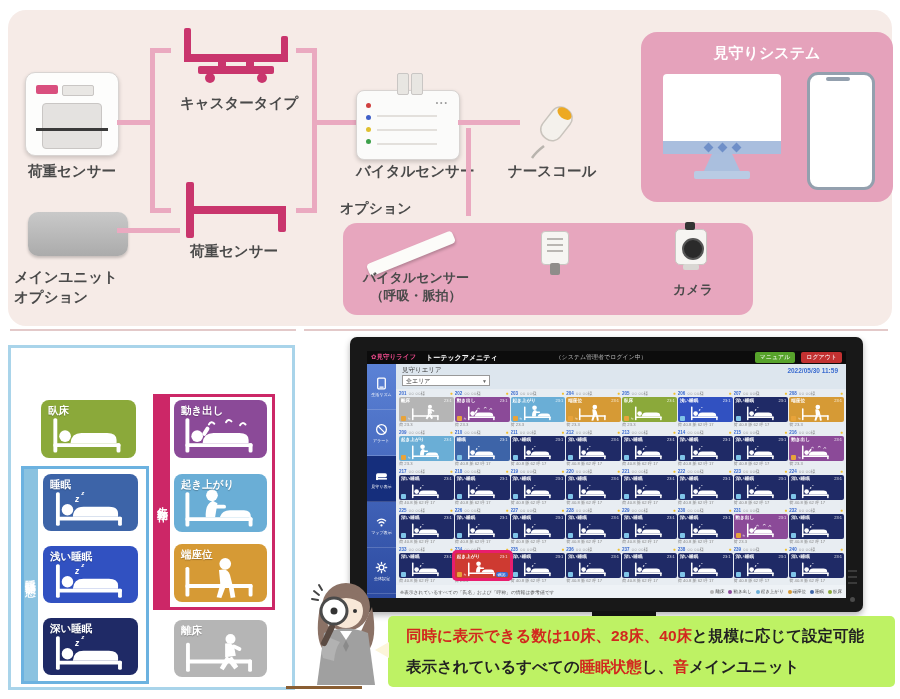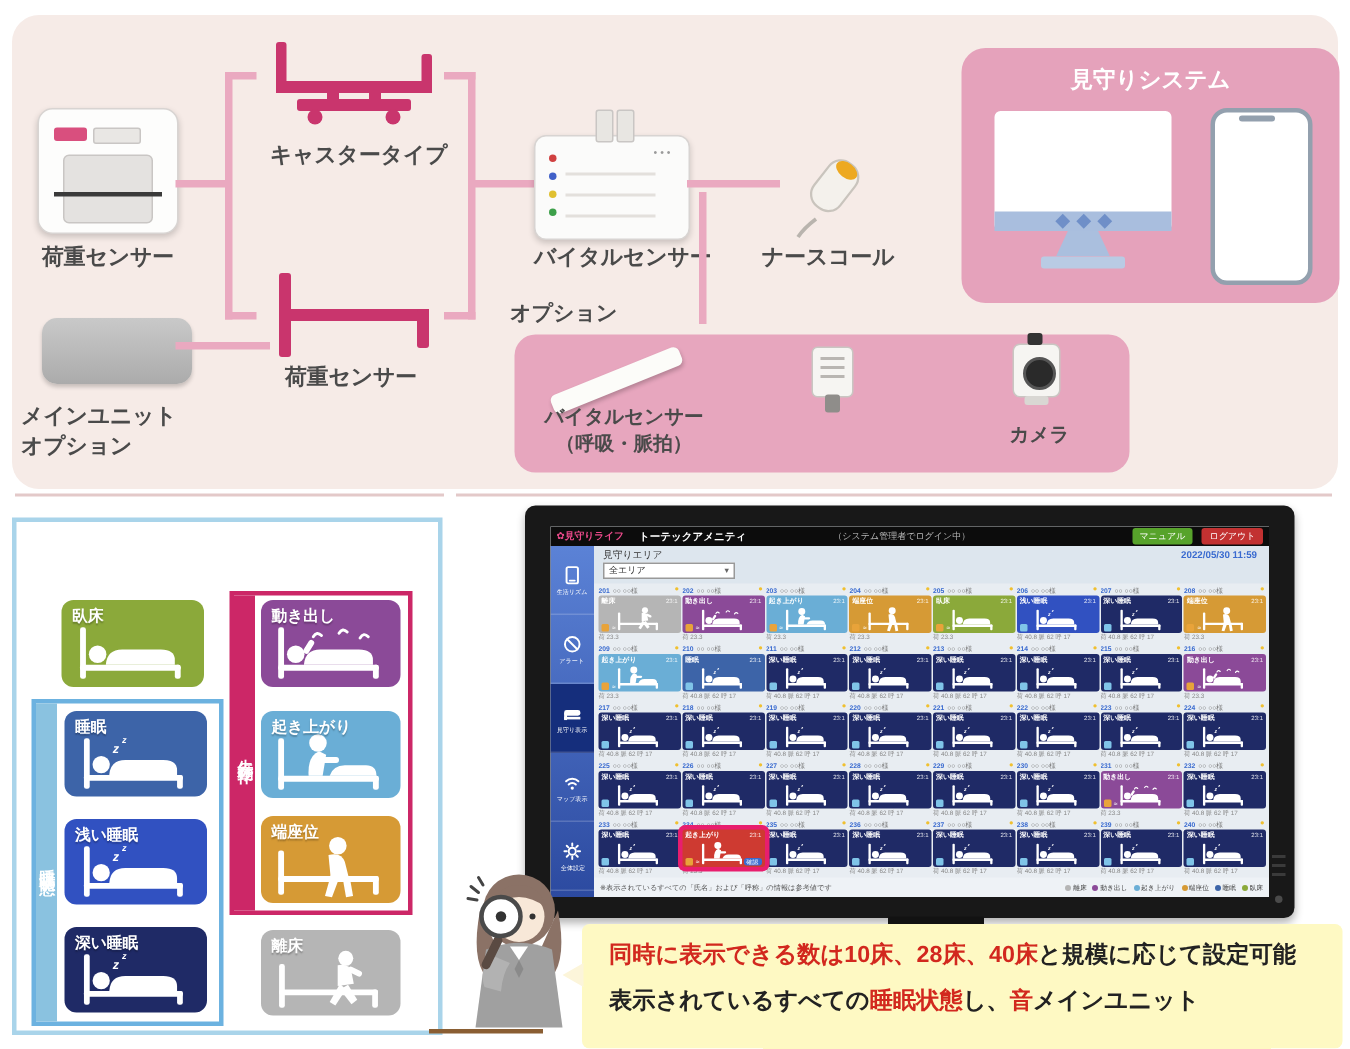--- a/index.html
+++ b/index.html
@@ -110,21 +110,21 @@
   .ctile.danger{box-shadow:0 0 0 3px #e81e6e;z-index:5;}
   .cfoot{height:6px;font-size:4.2px;color:#888;white-space:nowrap;overflow:hidden;}
   .s-bottom{position:absolute;left:0;bottom:0;right:0;height:13px;background:#eef2f6;display:flex;align-items:center;}
   .s-note{font-size:4.8px;color:#555;margin-left:4px;white-space:nowrap;}
   .s-legend{margin-left:auto;margin-right:4px;display:flex;gap:4px;}
   .s-legend .li{font-size:4.5px;color:#444;display:flex;align-items:center;white-space:nowrap;}
   .s-legend .dot{width:4px;height:4px;border-radius:50%;margin-right:1px;display:inline-block;}
   
   .person{position:absolute;left:294px;top:575px;width:102px;height:112px;}
   .groundline{position:absolute;left:286px;top:686px;width:76px;height:3px;background:#8a5e33;}
-  .caption{position:absolute;left:388px;top:616px;width:507px;height:83px;background:#fef9c3;border-radius:5px;}
+  .caption{position:absolute;left:388px;top:616px;width:507px;height:71px;background:#bef264;border-radius:5px;}
   .caption .tail{position:absolute;left:-13px;top:26px;width:0;height:0;border-top:8px solid transparent;border-bottom:8px solid transparent;border-right:14px solid #fcf5da;}
   .capline{position:absolute;left:18px;font-size:15.5px;font-weight:bold;color:#222;white-space:nowrap;}
   .capline .red{color:#d2281e;}
   .cl1{top:10px;} .cl2{top:41px;}
 </style>
 </head>
 <body>
 
 <div class="page">
 

